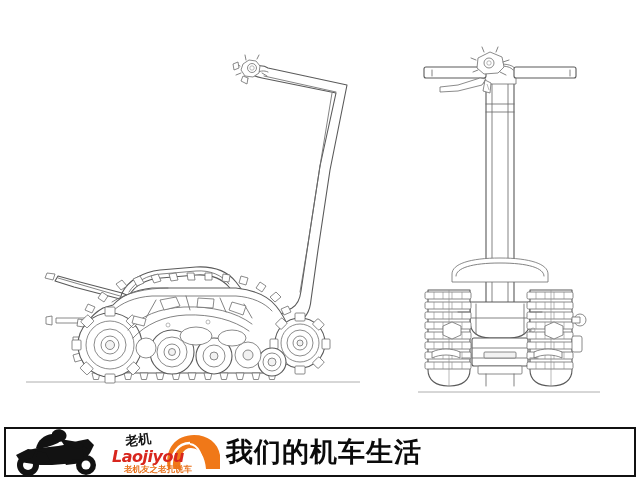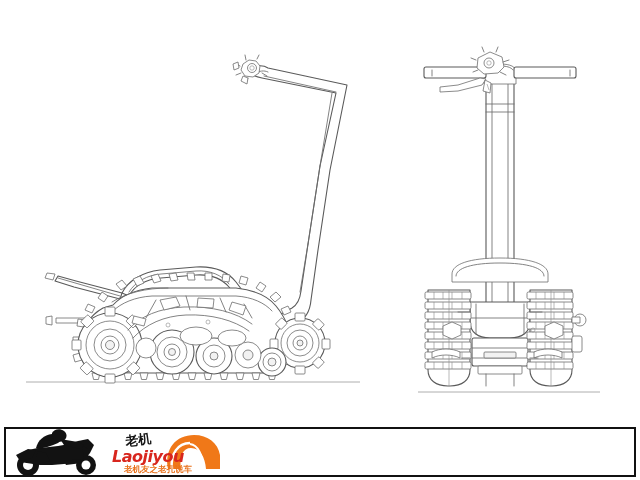--- a/index.html
+++ b/index.html
@@ -383,19 +383,20 @@
 
           <text x="16" y="17" font-family="'DejaVu Sans','Liberation Sans',sans-serif" font-size="13" font-weight="bold" fill="#151515" transform="rotate(-8 16 17)">老机</text>
 
           <text x="2" y="33" font-family="'DejaVu Sans','Liberation Sans',sans-serif" font-size="16" font-style="italic" font-weight="bold" fill="#d8261e" letter-spacing="-0.5">Laojiyou</text>
 
           <text x="14" y="43" font-family="'DejaVu Sans','Liberation Sans',sans-serif" font-size="8.5" font-weight="bold" fill="#e8701a">老机友之老孔说车</text>
         </svg>
       </div>
 
       <div id="title-cell">
+        <div class="cn-title">我们的机车生活</div>
       </div>
     </div>
 
     <div class="bottom-white-strip"></div>
   </div>
 
 </div>
 
 </body></html>

